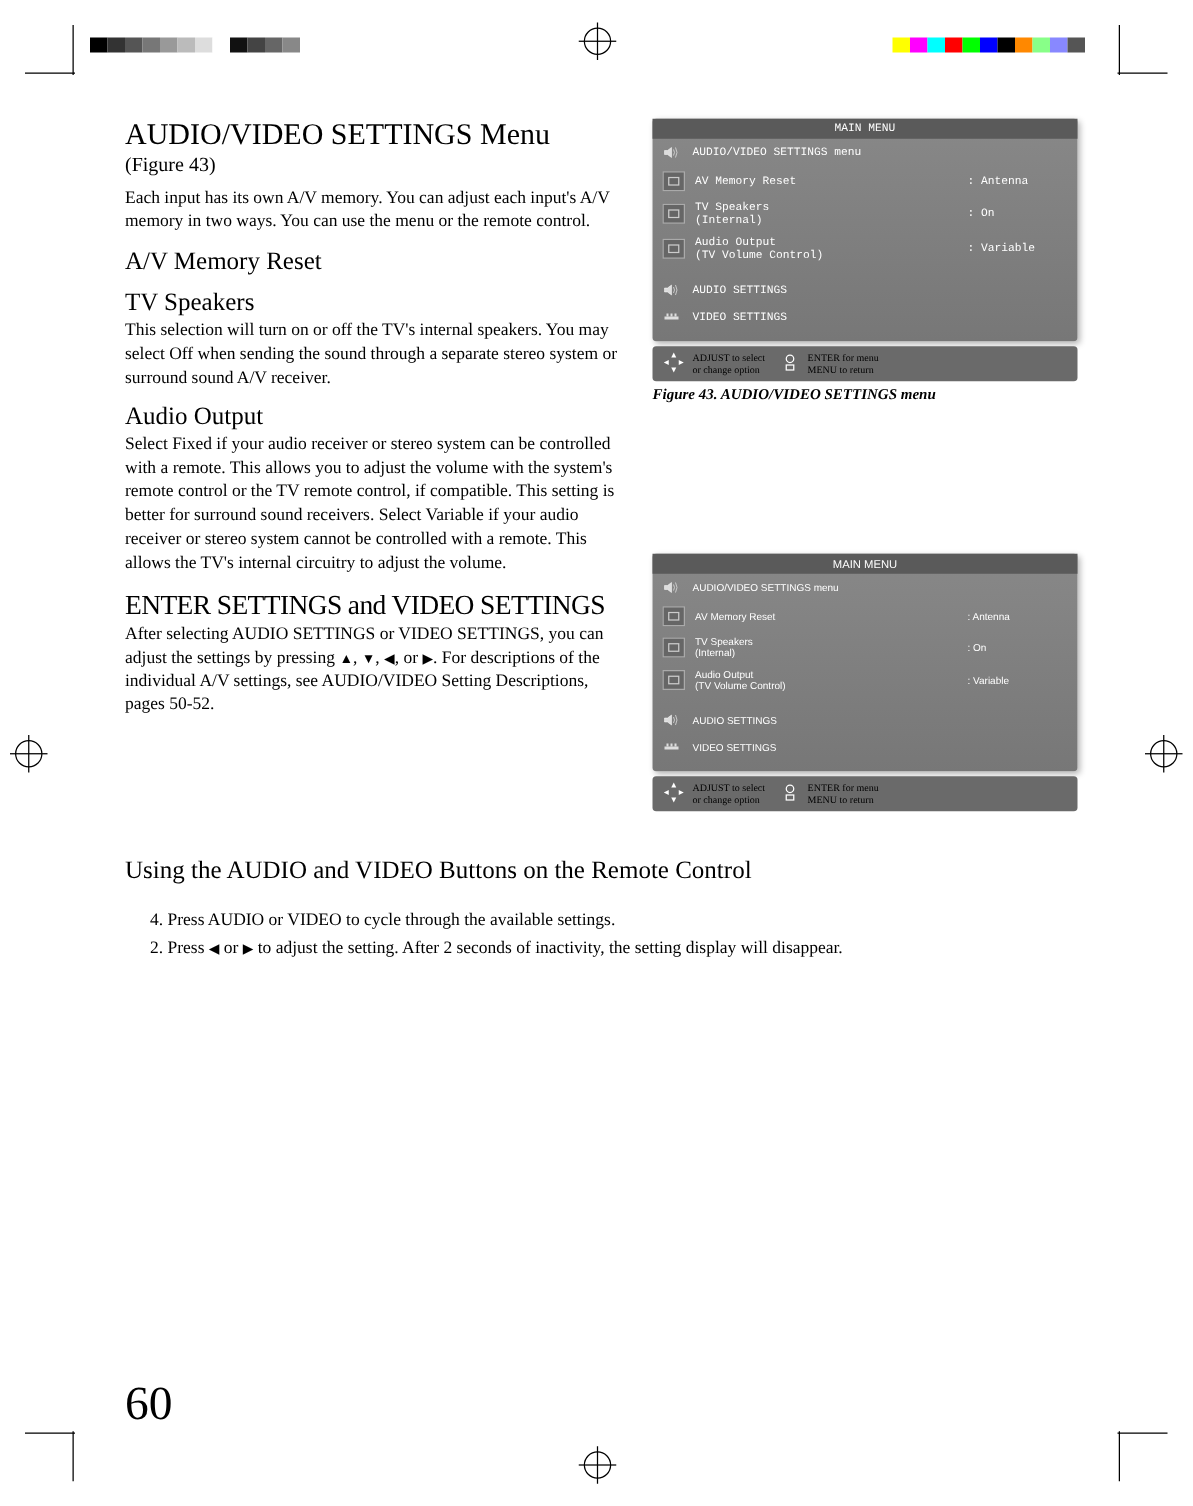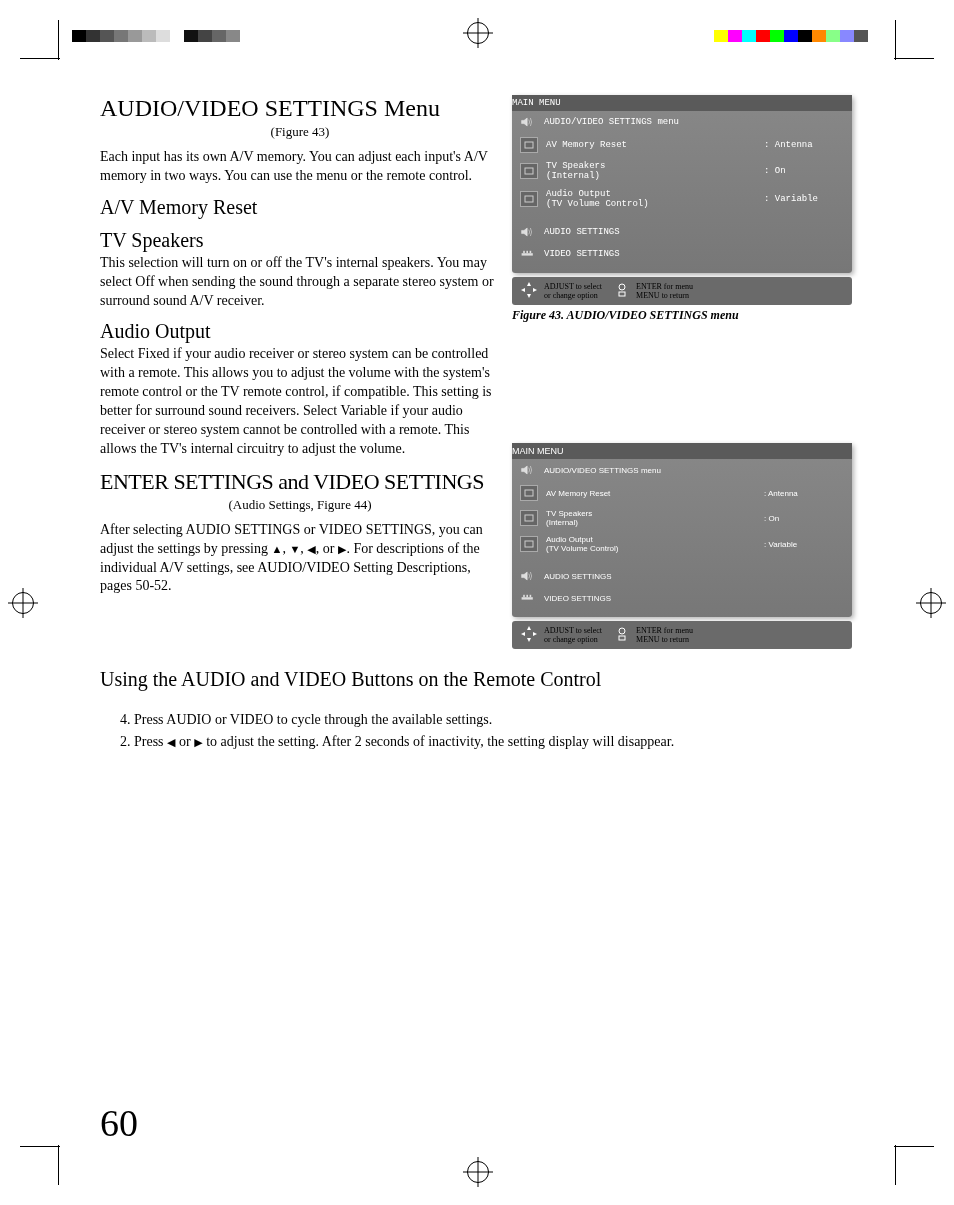--- a/index.html
+++ b/index.html
@@ -49,62 +49,62 @@
     width: 770px;
   }
   .page-title {
     font-size: 28px;
     font-weight: normal;
     margin-bottom: 50px;
     font-family: Georgia, serif;
   }
   .two-col {
     display: flex;
-    gap: 12px;
+    gap: 22px;
   }
   .left-col {
     width: 400px;
   }
   .right-col {
     width: 340px;
   }
   h2.section {
     font-size: 24px;
     font-weight: normal;
     margin: 0 0 2px 0;
   }
   h3.sub {
     font-size: 20px;
     font-weight: normal;
     margin: 10px 0 0 0;
   }
   .fig-ref {
-    font-size: 13px;
+    font-size: 16px;
     margin: 2px 0 8px 0;
-    text-align: center;
   }
   p.body {
     font-size: 14px;
     line-height: 1.35;
     margin: 2px 0 10px 0;
   }
   .arrow { font-size: 11px; }
 
   .menu-panel {
     background: linear-gradient(#888, #777);
     color: #fff;
     font-family: 'Courier New', monospace;
     font-size: 9px;
     border-radius: 3px;
     box-shadow: 2px 2px 5px rgba(0,0,0,0.3);
     padding: 0 0 8px 0;
     margin-bottom: 4px;
   }
   .menu-title {
     background: #5a5a5a;
+    text-align: center;
     padding: 3px 0;
     font-size: 9px;
   }
   .menu-row {
     display: flex;
     align-items: center;
     padding: 4px 8px;
     gap: 8px;
   }
   .menu-icon {
@@ -136,21 +136,21 @@
     font-style: italic;
     font-size: 12px;
     font-weight: bold;
     margin-top: 3px;
   }
 
   .menu-panel.sans { font-family: Arial, sans-serif; font-size: 8px; }
   .menu-panel.sans .menu-title { font-family: Arial, sans-serif; }
 
   .remote-section {
-    margin-top: 19px;
+    margin-top: 36px;
   }
   .remote-title {
     font-size: 20px;
     font-weight: normal;
     margin: 0 0 18px 0;
   }
   .steps {
     font-size: 14px;
     line-height: 1.6;
     padding-left: 20px;
@@ -223,21 +223,20 @@
 
         <h3 class="sub">A/V Memory Reset</h3>
 
         <h3 class="sub">TV Speakers</h3>
         <p class="body">This selection will turn on or off the TV's internal speakers.  You may select Off when sending the sound through a separate stereo system or surround sound A/V receiver.</p>
 
         <h3 class="sub">Audio Output</h3>
         <p class="body">Select Fixed if your audio receiver or stereo system can be controlled with a remote.  This allows you to adjust the volume with the system's remote control or the TV remote control, if compatible.  This setting is better for surround sound receivers.  Select Variable if your audio receiver or stereo system cannot be controlled with a remote.  This allows the TV's internal circuitry to adjust the volume.</p>
 
         <h2 class="section" style="font-size:22px; letter-spacing:-0.5px;">ENTER SETTINGS  and VIDEO SETTINGS</h2>
-        <div class="fig-ref">(Audio Settings, Figure 44)</div>
         <p class="body">
           <span>After selecting AUDIO SETTINGS or VIDEO SETTINGS, you can adjust the settings by pressing </span><span class="arrow">▲</span>, <span class="arrow">▼</span>, <span class="arrow">◀</span>, or <span class="arrow">▶</span><span>.  For descriptions of the individual A/V settings, see AUDIO/VIDEO Setting Descriptions, pages 50-52.</span>
         </p>
       </div>
 
       <div class="right-col">
 
         <div class="menu-panel">
           <div class="menu-title">MAIN MENU</div>
           <div class="menu-row">

